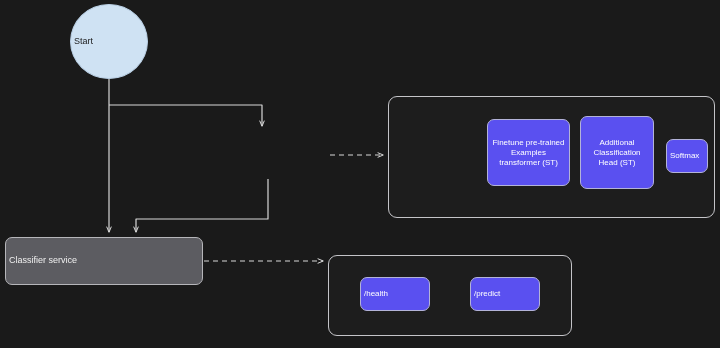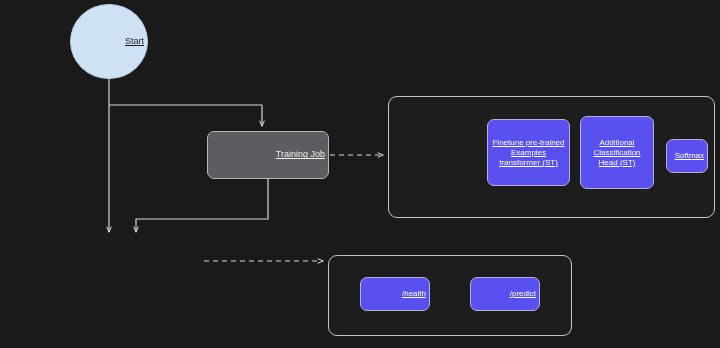--- a/index.html
+++ b/index.html
@@ -20,24 +20,23 @@
     left: 0; top: 0;
     width: 720px;
     height: 348px;
     pointer-events: none;
   }
   .node {
     position: absolute;
     box-sizing: border-box;
     display: flex;
     align-items: center;
-    justify-content: flex-end;
+    justify-content: flex-start;
     text-align: center;
     line-height: 1.25;
-    text-decoration: underline;
   }
   
   #start-node {
     left: 70px; top: 4px;
     width: 78px; height: 75px;
     border-radius: 50%;
     background: #cfe2f3;
     border: 1px solid #b9cfe4;
     color: #1d1d1d;
     font-size: 9px;
@@ -113,24 +112,24 @@
     <path d="M204,261 L323,261" fill="none" stroke="#d8d8d8" stroke-width="1.2" stroke-dasharray="5 4" marker-end="url(#arrowhead)"></path>
   </svg>
 
   <div class="group" id="training-group"></div>
   <div class="group" id="api-group"></div>
 
   <div class="node" id="start-node">
     <span>Start</span>
   </div>
 
-  <div class="node gray-box" id="training-job-node">
-    <span>Training Job</span>
+
+  <div class="node gray-box" id="classifier-service-node">
+    <span>Classifier service</span>
   </div>
-
 
 
   <div class="node purple-box" id="finetune-st-node">
     <span>Finetune pre-trained Examples transformer (ST)</span>
   </div>
 
   <div class="node purple-box" id="classification-head-node">
     <span>Additional Classification Head (ST)</span>
   </div>
 

